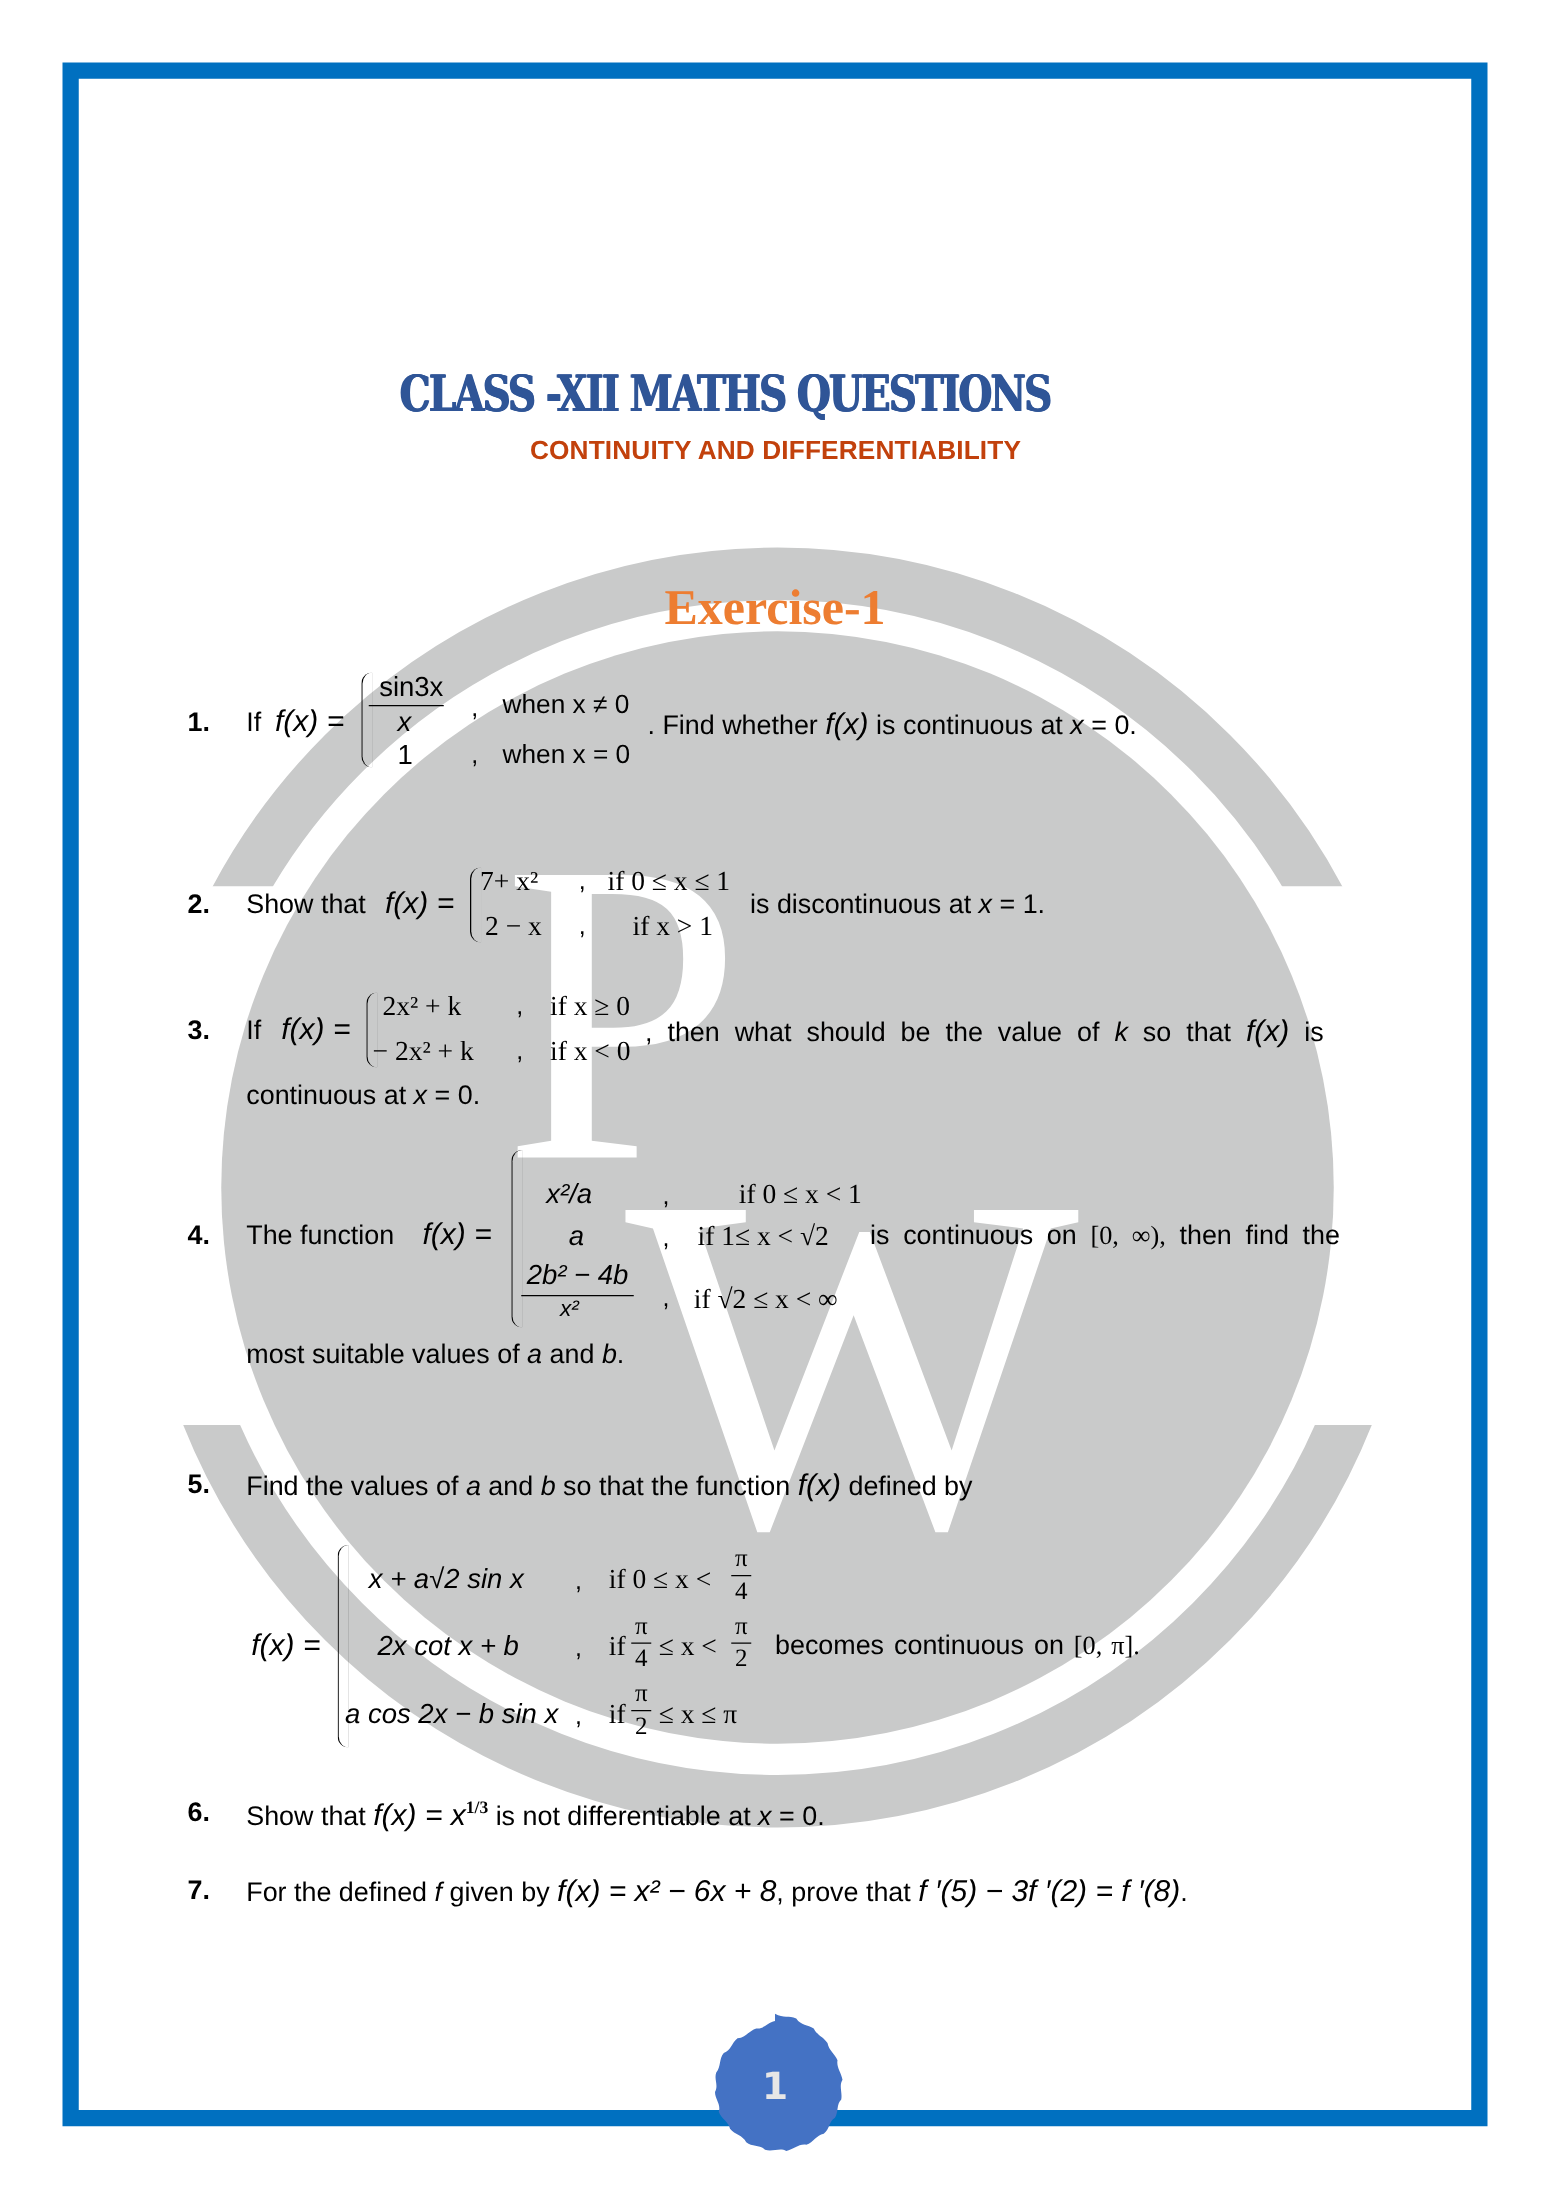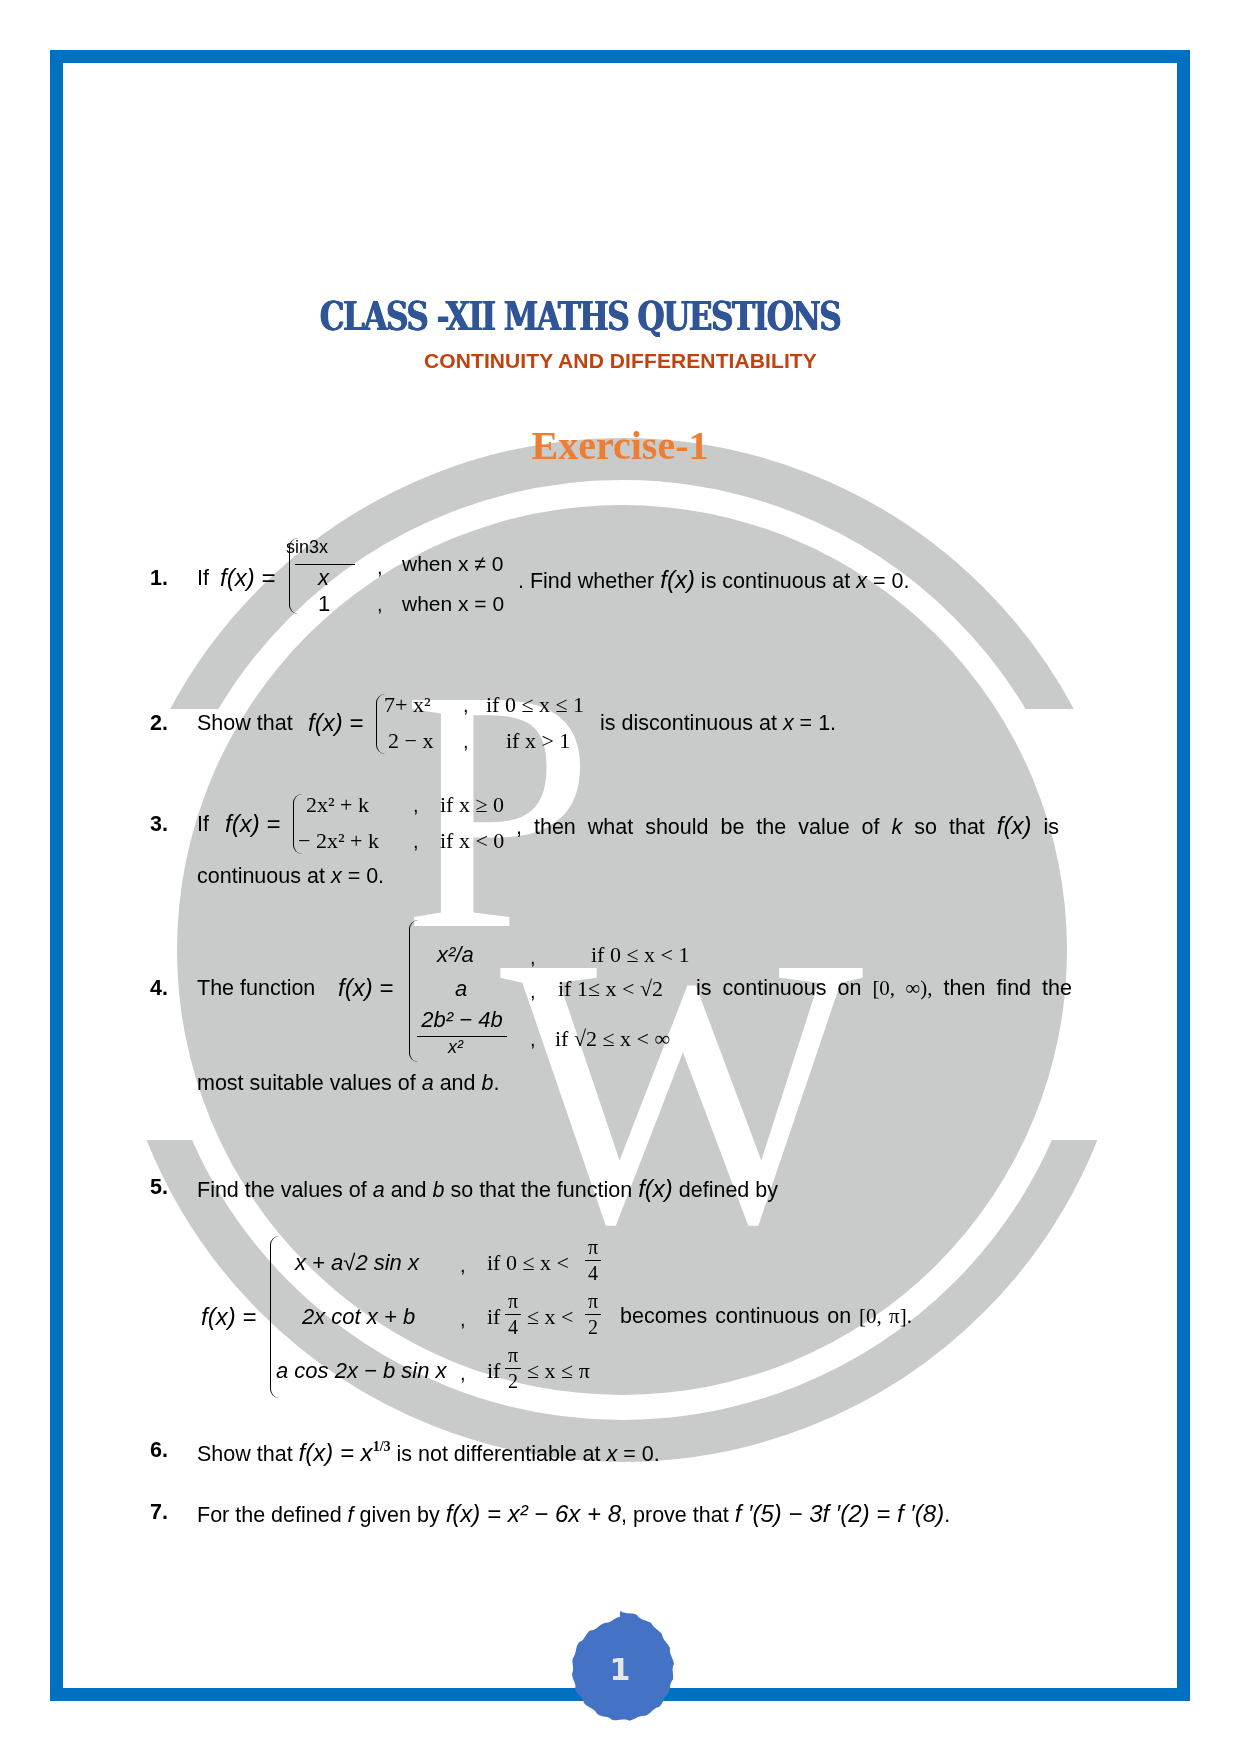--- a/index.html
+++ b/index.html
@@ -23,21 +23,21 @@
   }
   .subtitle {
     position: absolute; left: 408px; top: 349px; font-size: 21px; font-weight: bold;
     color: #c2410c; letter-spacing: 0.1px; margin-left: 16px;
   }
   .exercise {
     position: absolute; left: 0; width: 1240px; top: 422px; text-align: center;
     font-family: "Liberation Serif", "DejaVu Serif", serif; font-weight: bold;
     font-size: 40px; color: #ED7D31; padding-left: 0;
   }
-  .exercise span { display: inline-block; margin-left: 0; transform: translateX(0px); }
+  .exercise span { display: inline-block; margin-left: 0; transform: translateX(0px); margin-top: 40px; }
   .q { position: absolute; font-size: 21.5px; line-height: 1; white-space: nowrap; }
   .qnum { position: absolute; left: 150px; font-weight: bold; font-size: 21.5px; }
   .m { font-family: Liberation Sans, sans-serif; font-style: italic; font-size: 24px; }
   .mr { font-family: "Liberation Serif", "DejaVu Serif", serif; font-size: 24px; }
   .brace { position: absolute; border-left: 1.3px solid #000; border-radius: 10px 0 0 10px; width: 8px; }
   .brace::before, .brace::after { content: ""; position: absolute; left: -6px; width: 6px; height: 8px; }
   .abs { position: absolute; white-space: nowrap; }
   .frac { display: inline-flex; flex-direction: column; align-items: center; vertical-align: middle; }
   .frac .num { border-bottom: 1.3px solid #000; padding: 0 3px 1px; }
   .frac .den { padding-top: 1px; }
@@ -68,21 +68,21 @@
 
 <div class="title">CLASS -XII MATHS QUESTIONS</div>
 <div class="subtitle">CONTINUITY AND DIFFERENTIABILITY</div>
 <div class="exercise"><span>Exercise-1</span></div>
 
 <div>
   <div class="q qnum" style="top:568px">1.</div>
   <div class="q abs" style="left:197px; top:568px">If</div>
   <div class="abs m" style="left:220px; top:564px">f(x) =</div>
   <div class="brace" style="left:289px; top:538px; height:76px"></div>
-  <div class="abs" style="left:286px; top:537px; font-size:18px; width:60px">sin3x</div>
+  <div class="abs" style="left:299px; top:537px; font-size:22px; text-align:center; width:60px">sin3x</div>
   <div class="abs" style="left:295px; top:564px; width:60px; border-top:1.3px solid #000"></div>
   <div class="abs m" style="left:318px; top:565px; font-size:22px">x</div>
   <div class="abs" style="left:318px; top:591px; font-size:22px">1</div>
   <div class="abs" style="left:377px; top:556px; font-size:20px">,</div>
   <div class="abs" style="left:377px; top:593px; font-size:20px">,</div>
   <div class="abs" style="left:402px; top:552px; font-size:21px">when x ≠ 0</div>
   <div class="abs" style="left:402px; top:592px; font-size:21px">when x = 0</div>
   <div class="q abs" style="left:518px; top:568px">
     <span>. Find whether</span>
     <span class="m">f(x)</span>

